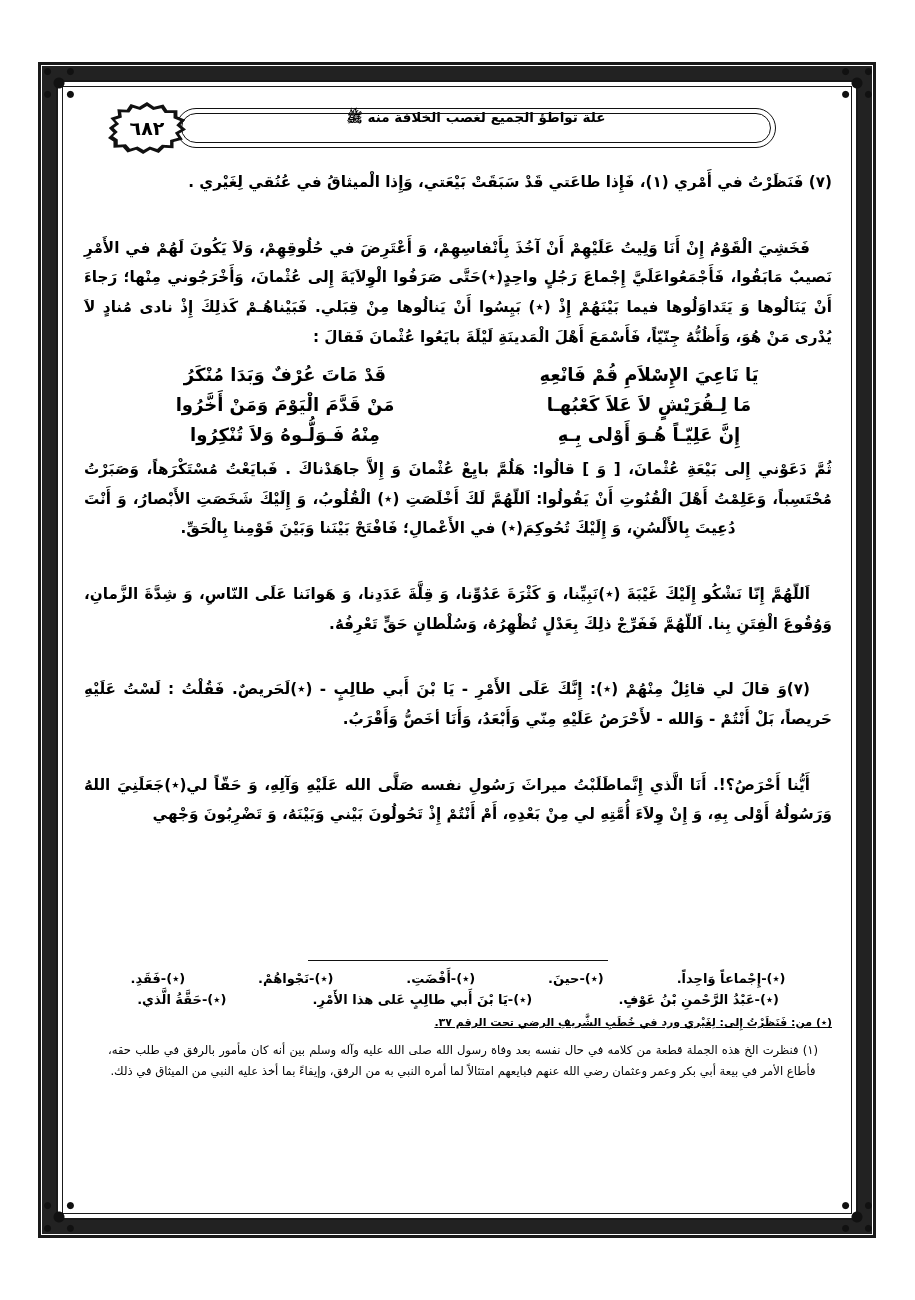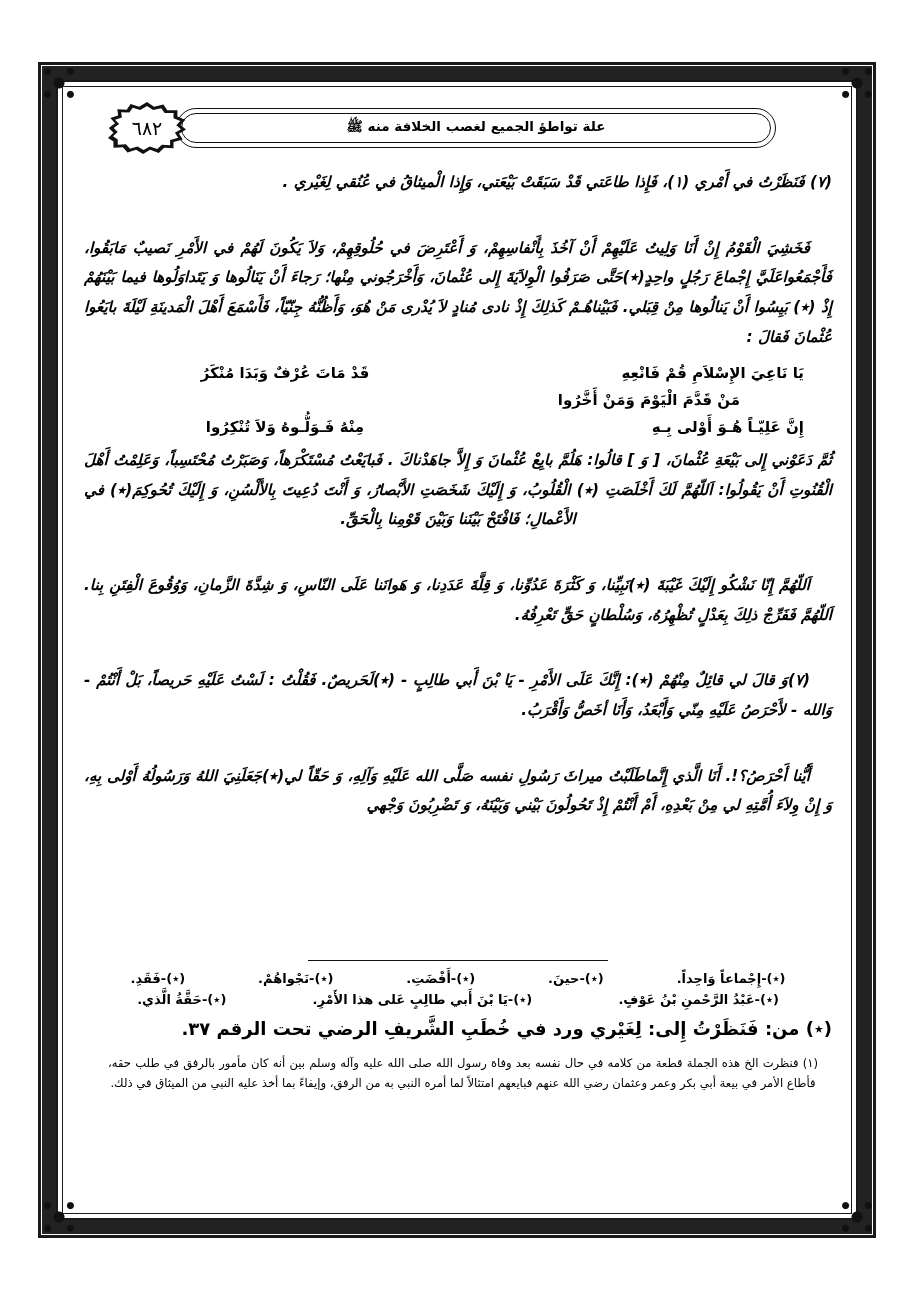--- a/index.html
+++ b/index.html
@@ -98,21 +98,21 @@
   .header-cartouche {
     position: absolute;
     right: 60px;
     top: 8px;
     width: 600px;
     height: 40px;
     border: 1.5px solid #111;
     border-radius: 20px / 20px;
     box-sizing: border-box;
     display: flex;
-    align-items: center;
+    align-items: flex-start;
     justify-content: center;
     background: #fff;
   }
   .header-cartouche::before {
     content: "";
     position: absolute;
     left: 4px; top: 4px; right: 4px; bottom: 4px;
     border: 1px solid #111;
     border-radius: 18px / 18px;
   }
@@ -156,64 +156,63 @@
       50% 0%, 59% 9%, 71% 5%, 76% 16%, 89% 16%, 89% 28%, 99% 34%,
       93% 44%, 100% 53%, 91% 61%, 96% 72%, 84% 77%, 84% 89%, 72% 88%,
       65% 98%, 54% 92%, 45% 100%, 36% 92%, 25% 97%, 19% 87%, 7% 88%,
       7% 76%, 0% 69%, 7% 59%, 1% 50%, 9% 41%, 3% 31%, 13% 26%,
       12% 14%, 24% 15%, 29% 4%, 40% 9%
     );
   }
   .page-number {
     position: relative;
     font-size: 19px;
-    font-weight: normal;
+    font-weight: bold;
     z-index: 2;
   }
 
   
   .content {
     position: absolute;
     left: 84px;
     top: 168px;
     width: 748px;
     height: 1030px;
     direction: rtl;
     text-align: justify;
   }
   .para {
     font-size: 15.2px;
     line-height: 1.95;
     font-weight: bold;
     margin: 0 0 6px 0;
     text-align: justify;
     text-align-last: right;
-    font-style: italic;
   }
   .para.indent { text-indent: 22px; margin-top: 36px; }
   .para.center-last { text-align-last: center; }
 
   
   .poem {
     margin: 12px 0 10px 0;
     width: 100%;
   }
   .poem-row {
     display: flex;
     justify-content: space-between;
     align-items: center;
     margin-bottom: 9px;
     padding: 0 28px 0 46px;
   }
   .hemistich {
-    font-size: 15px;
+    font-size: 18px;
     font-weight: bold;
     white-space: nowrap;
   }
-  .hemistich.first { width: 46%; text-align: right; }
+  .hemistich.first { width: 46%; text-align: center; }
   .hemistich.second { width: 46%; text-align: center; }
 
   
   .footnotes {
     position: absolute;
     left: 84px;
     top: 960px;
     width: 748px;
     direction: rtl;
   }
@@ -226,26 +225,27 @@
   .fn-variants-row {
     display: flex;
     justify-content: space-around;
     font-size: 13px;
     font-weight: bold;
     margin-bottom: 6px;
     padding: 0 10px;
   }
   .fn-variants-row span { white-space: nowrap; }
   .fn-line {
-    font-size: 18px;
+    font-size: 11px;
     line-height: 1.75;
     font-weight: bold;
     margin: 2px 0;
     text-align: justify;
     text-align-last: right;
+    text-decoration: underline;
   }
   .fn-note {
     font-size: 11.6px;
     line-height: 1.8;
     margin: 8px 14px 0 24px;
     text-align: justify;
     text-align-last: center;
     font-weight: normal;
   }
 </style>
@@ -278,20 +278,21 @@
 
     <p class="para">(٧) فَنَظَرْتُ في أَمْري (١)، فَإِذا طاعَتي قَدْ سَبَقَتْ بَيْعَتي، وَإِذا الْميثاقُ في عُنُقي لِغَيْري .</p>
     <p class="para indent">فَخَشِيَ الْقَوْمُ إِنْ أَنَا وَلِيتُ عَلَيْهِمْ أَنْ آخُذَ بِأَنْفاسِهِمْ، وَ أَعْتَرِضَ في حُلُوقِهِمْ، وَلاَ يَكُونَ لَهُمْ في الأَمْرِ نَصيبٌ مَابَقُوا، فَأَجْمَعُواعَلَيَّ إِجْماعَ رَجُلٍ واحِدٍ(٭)حَتَّى صَرَفُوا الْوِلاَيَةَ إِلى عُثْمانَ، وَأَخْرَجُوني مِنْها؛ رَجاءَ أَنْ يَنَالُوها وَ يَتَداوَلُوها فيما بَيْنَهُمْ إِذْ (٭) بَيِسُوا أَنْ يَنالُوها مِنْ قِبَلي. فَبَيْناهُـمْ كَذلِكَ إِذْ نادى مُنادٍ لاَ يُدْرى مَنْ هُوَ، وَأَظُنُّهُ جِنّيّاً، فَأَسْمَعَ أَهْلَ الْمَدينَةِ لَيْلَةَ بايَعُوا عُثْمانَ فَقالَ :</p>
 
     <div class="poem">
       <div class="poem-row">
         <span class="hemistich first">يَا نَاعِيَ الإِسْلاَمِ قُمْ فَانْعِهِ</span>
         <span class="hemistich second">قَدْ مَاتَ عُرْفٌ وَبَدَا مُنْكَرُ</span>
       </div>
       <div class="poem-row">
+        <span class="hemistich first">مَا لِـقُرَيْشٍ لاَ عَلاَ كَعْبُهـا</span>
         <span class="hemistich second">مَنْ قَدَّمَ الْيَوْمَ وَمَنْ أَخَّرُوا</span>
       </div>
       <div class="poem-row">
         <span class="hemistich first">إِنَّ عَلِيّـاً هُـوَ أَوْلى بِـهِ</span>
         <span class="hemistich second">مِنْهُ فَـوَلُّـوهُ وَلاَ  تُنْكِرُوا</span>
       </div>
     </div>
 
     <p class="para center-last">ثُمَّ دَعَوْني إِلى بَيْعَةِ عُثْمانَ، [ وَ ] قالُوا: هَلُمَّ بايِعْ عُثْمانَ وَ إِلاَّ جاهَدْناكَ . فَبايَعْتُ مُسْتَكْرَهاً، وَصَبَرْتُ مُحْتَسِباً، وَعَلِمْتُ أَهْلَ الْقُنُوتِ أَنْ يَقُولُوا: اَللّهُمَّ لَكَ أَخْلَصَتِ (٭) الْقُلُوبُ، وَ إِلَيْكَ شَخَصَتِ الأَبْصارُ، وَ أَنْتَ دُعِيتَ بِالأَلْسُنِ، وَ إِلَيْكَ تُحُوكِمَ(٭) في الأَعْمالِ؛ فَافْتَحْ بَيْنَنا وَبَيْنَ قَوْمِنا بِالْحَقِّ.</p>
     <p class="para indent">اَللّهُمَّ إِنّا نَشْكُو إِلَيْكَ غَيْبَةَ (٭)نَبِيِّنا، وَ كَثْرَةَ عَدُوِّنا، وَ قِلَّةَ عَدَدِنا، وَ هَوانَنا عَلَى النّاسِ، وَ شِدَّةَ الزَّمانِ، وَوُقُوعَ الْفِتَنِ بِنا. اَللّهُمَّ فَفَرِّجْ ذلِكَ بِعَدْلٍ تُظْهِرُهُ، وَسُلْطانٍ حَقٍّ تَعْرِفُهُ.</p>

